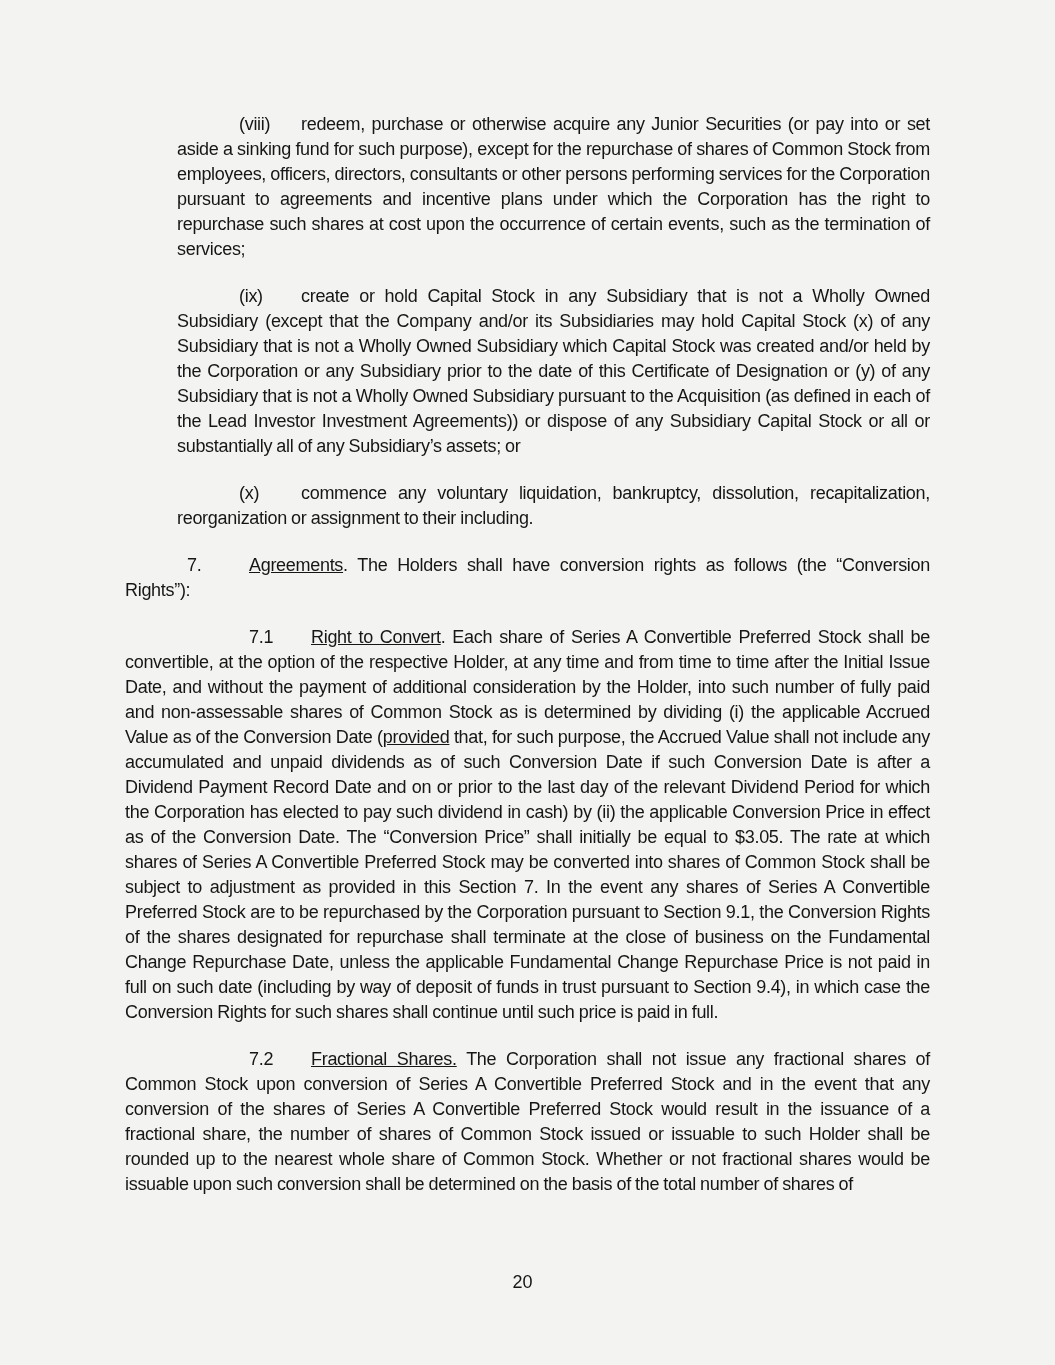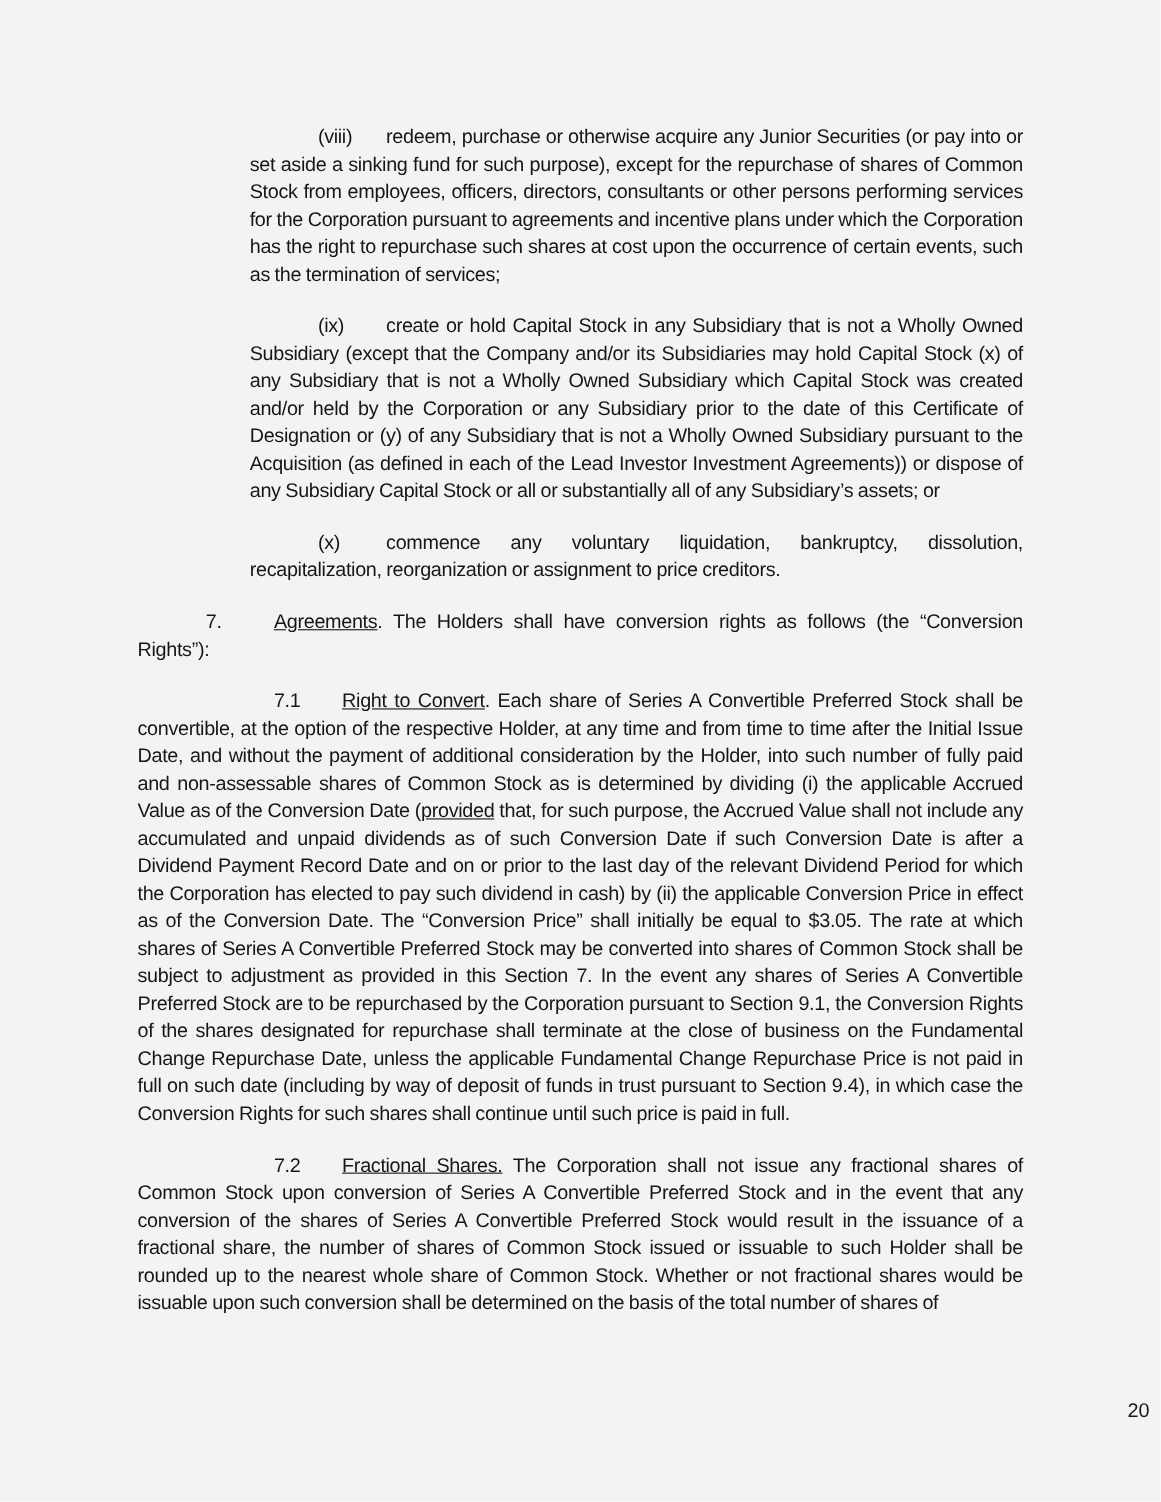--- a/index.html
+++ b/index.html
@@ -24,21 +24,21 @@
   }
   .para {
     margin: 0 0 22px 0;
     text-align: justify;
     font-size: 18px;
     line-height: 25px;
     letter-spacing: -0.3px;
     word-spacing: -0.5px;
   }
   .block {
-    margin-left: 102px;
+    margin-left: 52px;
     text-indent: 62px;
   }
   .sect {
     text-indent: 62px;
   }
   .subsect {
     text-indent: 124px;
   }
   .num {
     display: inline-block;
@@ -49,36 +49,36 @@
     text-decoration: underline;
   }
   .serif {
     font-family: Liberation Sans, sans-serif;
   }
   .page-number {
     position: absolute;
     left: 0;
     right: 10px;
     top: 1272px;
-    text-align: right;
+    text-align: center;
     font-size: 18px;
     color: #161616;
   }
 </style>
 </head>
 <body>
 
 <div class="page">
   <div class="content">
 
     <p class="para block"><span class="num">(viii)</span><span>redeem, purchase or otherwise acquire any Junior Securities (or pay into or set aside a sinking fund for such purpose), except for the repurchase of shares of Common Stock from employees, officers, directors, consultants or other persons performing services for the Corporation pursuant to agreements and incentive plans under which the Corporation has the right to repurchase such shares at cost upon the occurrence of certain events, such as the termination of services;</span></p>
 
     <p class="para block"><span class="num">(ix)</span><span>create or hold Capital Stock in any Subsidiary that is not a Wholly Owned Subsidiary (except that the Company and/or its Subsidiaries may hold Capital Stock (x) of any Subsidiary that is not a Wholly Owned Subsidiary which Capital Stock was created and/or held by the Corporation or any Subsidiary prior to the date of this Certificate of Designation or (y) of any Subsidiary that is not a Wholly Owned Subsidiary pursuant to the Acquisition (as defined in each of the Lead Investor Investment Agreements)) or dispose of any Subsidiary Capital Stock </span><span class="serif">or all or substantially all of any Subsidiary’s assets; or</span></p>
 
-    <p class="para block"><span class="num">(x)</span><span>commence any voluntary liquidation, bankruptcy, dissolution, recapitalization, reorganization or assignment to price creditors.</span></p>
+    <p class="para block"><span class="num">(x)</span><span>commence any voluntary liquidation, bankruptcy, dissolution, recapitalization, reorganization or assignment to their including.</span></p>
 
     <p class="para sect"><span class="num">7.</span><span class="u">Agreements</span><span>. The Holders shall have conversion rights as follows (the “Conversion Rights”):</span></p>
 
     <p class="para subsect"><span class="num">7.1</span><span class="u">Right to Convert</span><span>. Each share of Series A Convertible Preferred Stock shall be convertible, at the option of the respective Holder, at any time and from time to time after the Initial Issue Date, and without the payment of additional consideration by the Holder, into such number of fully paid and non-assessable shares of Common Stock as is determined by dividing (i) the applicable Accrued Value as of the Conversion Date (</span><span class="u">provided</span><span> that, for such purpose, the Accrued Value shall not include any accumulated and unpaid dividends as of such Conversion Date if such Conversion Date is after a Dividend Payment Record Date and on or prior to the last day of the relevant Dividend Period for which the Corporation has elected to pay such dividend in cash) by (ii) the applicable Conversion Price in effect as of the Conversion Date. The “Conversion Price” shall initially be equal to $3.05. The rate at which shares of Series A Convertible Preferred Stock may be converted into shares of Common Stock shall be subject to adjustment as provided in this Section 7. In the event any shares of Series A Convertible Preferred Stock are to be repurchased by the Corporation pursuant to Section 9.1, the Conversion Rights of the shares designated for repurchase shall terminate at the close of business on the Fundamental Change Repurchase Date, unless the applicable Fundamental Change Repurchase Price is not paid in full on such date (including by way of deposit of funds in trust pursuant to Section 9.4), in which case the Conversion Rights for such shares shall continue until such price is paid in full.</span></p>
 
     <p class="para subsect"><span class="num">7.2</span><span class="u">Fractional Shares.</span><span> The Corporation shall not issue any fractional shares of Common Stock upon conversion of Series A Convertible Preferred Stock and in the event that any conversion of the shares of Series A Convertible Preferred Stock would result in the issuance of a fractional share, the number of shares of Common Stock issued or issuable to such Holder shall be rounded up to the nearest whole share of Common Stock. Whether or not fractional shares would be issuable upon such conversion shall be determined on the basis of the total number of shares of</span></p>
 
   </div>
 
   <div class="page-number">20</div>

